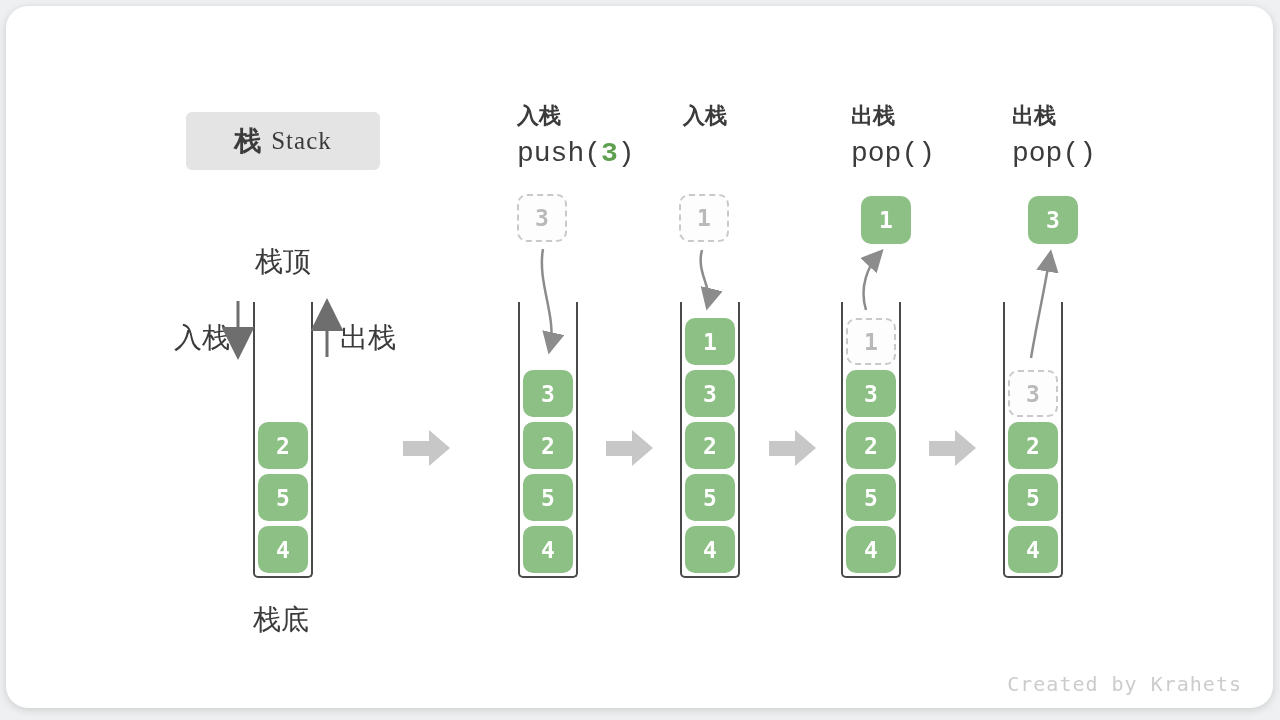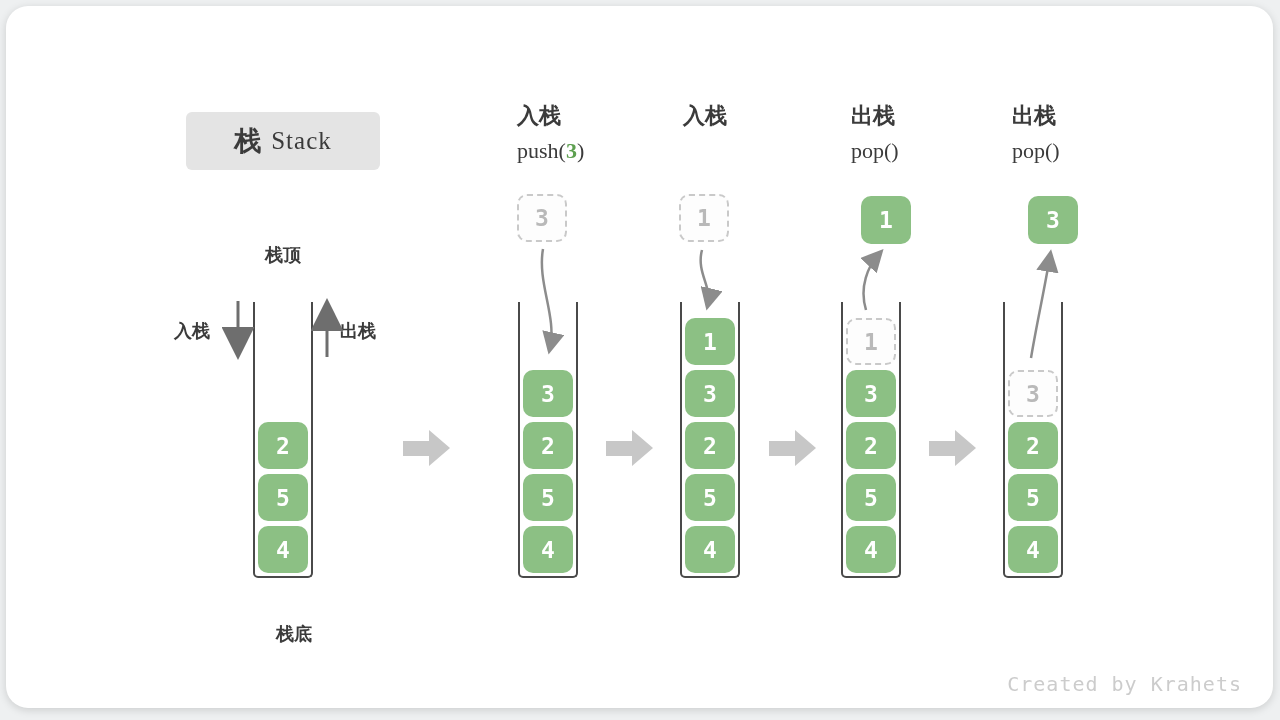--- a/index.html
+++ b/index.html
@@ -23,24 +23,24 @@
   
   .title-box{
     left:186px;top:112px;width:194px;height:58px;background:var(--title-bg);
     border-radius:6px;display:flex;align-items:center;justify-content:center;gap:10px;
   }
   .title-zh{font-size:27px;font-weight:700;}
   .title-en{font-family:Liberation Serif, serif;font-size:25px;letter-spacing:1px;}
   
   .op{top:105px;width:170px;line-height:1;}
   .op-zh{font-size:22px;font-weight:700;margin-bottom:13px;}
-  .op-code{font-family:Liberation Serif, serif;font-size:22px;}
+  .op-code{font-family:Liberation Mono, monospace;font-size:28px;}
   .op-code .arg{color:var(--green-text);font-weight:700;}
   
-  .lbl{font-size:18px;font-weight:700;}
+  .lbl{font-size:28px;font-weight:400;}
   .centered{width:100px;text-align:center;}
   
   .stack{
     top:302px;width:60px;height:276px;
     border:2px solid var(--wall);border-top:none;border-radius:0 0 5px 5px;
     background:#fff;
   }
   .item{
     position:absolute;left:3px;width:50px;height:47px;border-radius:10px;
     background:var(--green);color:#fff;
@@ -86,21 +86,21 @@
 <div class="abs op" style="left:851px;">
   <div class="op-zh">出栈</div>
   <div class="op-code"><span>pop(</span><span class="arg"></span><span>)</span></div>
 </div>
 <div class="abs op" style="left:1012px;">
   <div class="op-zh">出栈</div>
   <div class="op-code"><span>pop(</span><span class="arg"></span><span>)</span></div>
 </div>
 
 <div class="abs lbl centered" style="left:233px;top:243px;">栈顶</div>
-<div class="abs lbl centered" style="left:244px;top:601px;margin-top:21px;">栈底</div>
+<div class="abs lbl centered" style="left:231px;top:601px;">栈底</div>
 
 <div class="abs lbl" style="left:174px;top:319px;">入栈</div>
 <div class="abs lbl" style="left:340px;top:319px;">出栈</div>
 
 <div class="abs float-box dashed" style="left:517px;top:194px;">
     <span>3</span>
   </div>
 <div class="abs float-box dashed" style="left:679px;top:194px;">
     <span>1</span>
   </div>

